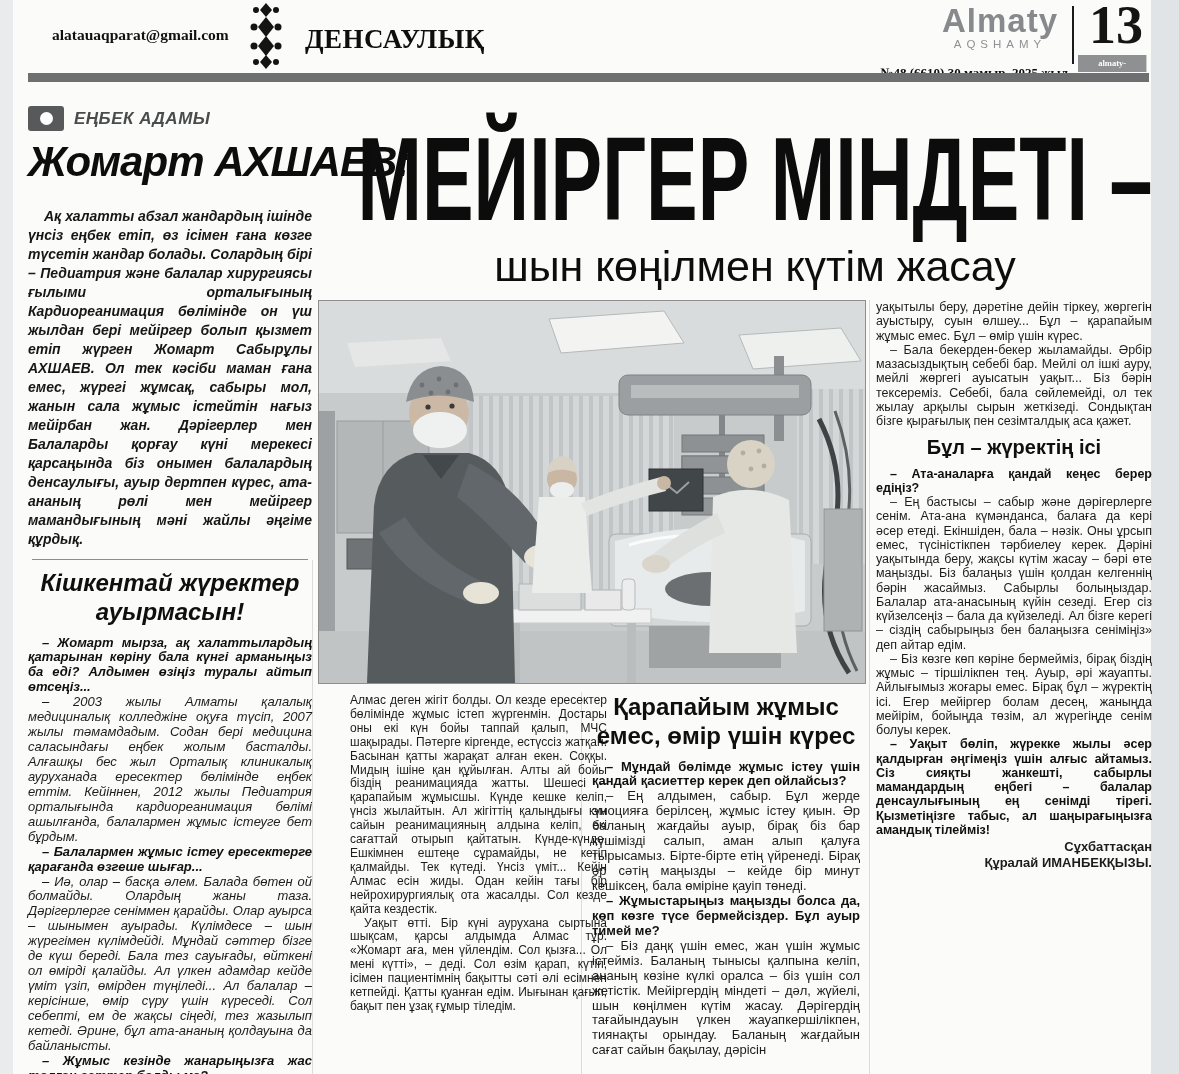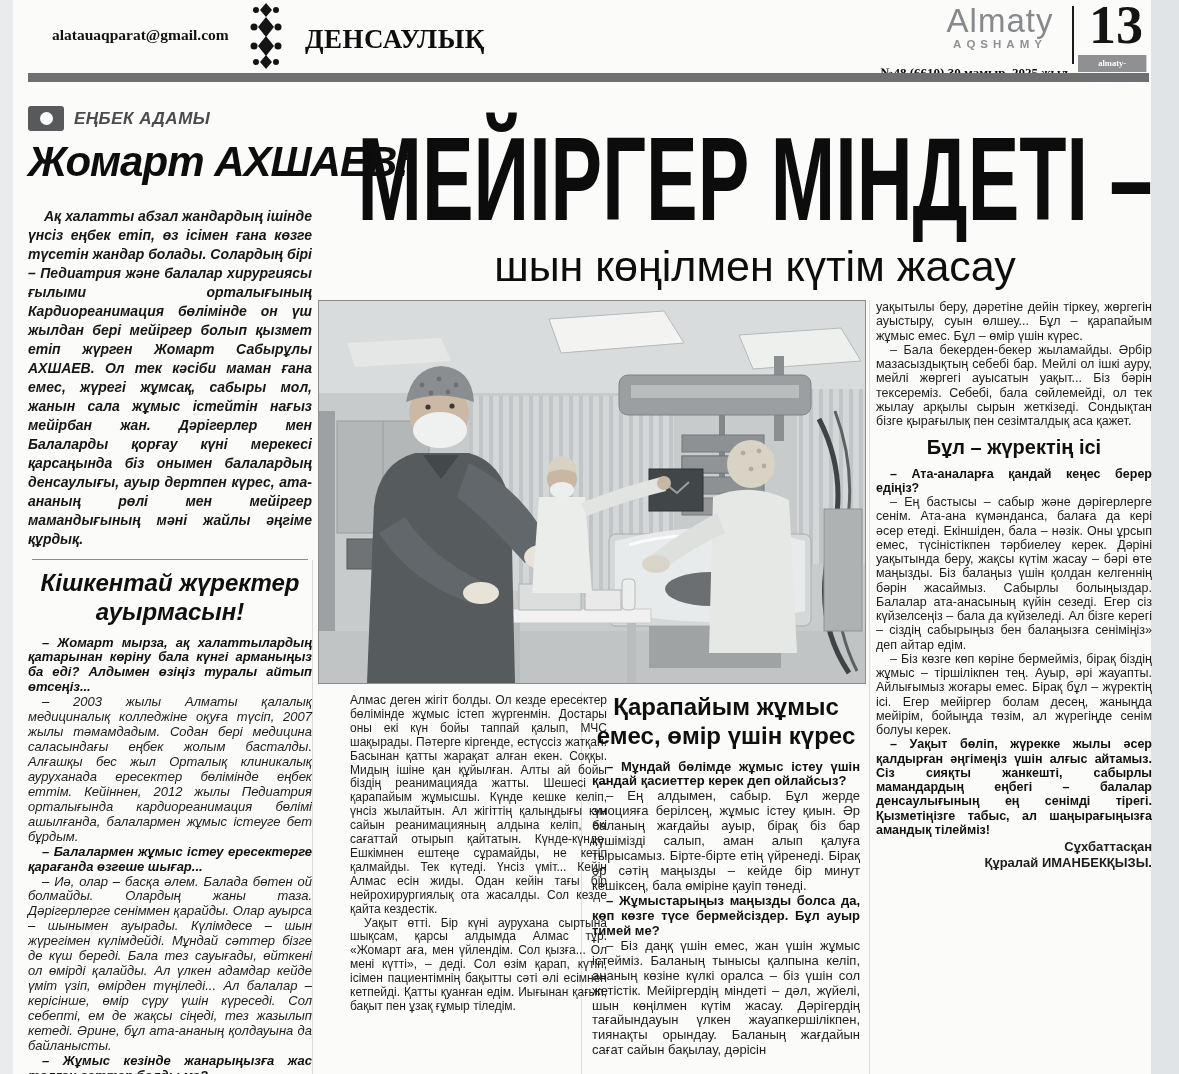--- a/index.html
+++ b/index.html
@@ -7,22 +7,22 @@
         font-family:"Liberation Sans",sans-serif;color:#1c1c1c;}
   .abs{position:absolute;}
   
   .edge-l{left:0;top:0;width:13px;height:1074px;background:#e9ebec;}
   .edge-r{right:0;top:0;width:28px;height:1074px;background:#e0e4e7;}
   
   .email{left:52px;top:26px;font-family:"Liberation Serif",serif;font-weight:bold;font-size:15.5px;color:#111;}
   .ornament{left:248px;top:3px;width:36px;height:66px;}
   .rubric{left:305px;top:24px;font-family:"Liberation Serif",serif;font-weight:bold;font-size:27px;letter-spacing:.5px;color:#0e0e0e;}
   .logo{left:928px;top:4px;width:144px;text-align:center;line-height:1;}
-  .logo-main{font-size:33px;font-weight:normal;color:#87898c;letter-spacing:1px;}
-  .logo-sub{font-size:11.5px;font-weight:bold;color:#8e9093;letter-spacing:5px;margin-top:2px;}
+  .logo-main{font-size:33px;font-weight:bold;color:#87898c;letter-spacing:1px;}
+  .logo-sub{font-size:11.5px;font-weight:normal;color:#8e9093;letter-spacing:5px;margin-top:2px;}
   .issue{left:840px;top:53px;width:228px;text-align:right;font-family:"Liberation Serif",serif;font-weight:bold;font-size:13px;color:#0d0d0d;margin-top:12px;}
   .vline{left:1072px;top:6px;width:2px;height:58px;background:#1a1a1a;}
   .pagenum{left:1080px;top:-6px;width:72px;text-align:center;font-family:"Liberation Serif",serif;font-weight:bold;font-size:54px;color:#141414;}
   .sitebadge{left:1078px;top:55px;width:72px;height:17px;background:#8f9092;color:#fff;
              font-family:"Liberation Serif",serif;font-weight:bold;font-size:9px;text-align:center;line-height:17px;
              transform:scaleX(.95);transform-origin:left;}
   .header-bar{left:28px;top:73px;width:1121px;height:9px;background:#6d6f71;}
   
   .col1{left:28px;top:106px;width:284px;font-style:italic;}
   .kicker{display:flex;align-items:center;gap:10px;margin-bottom:10px;}

